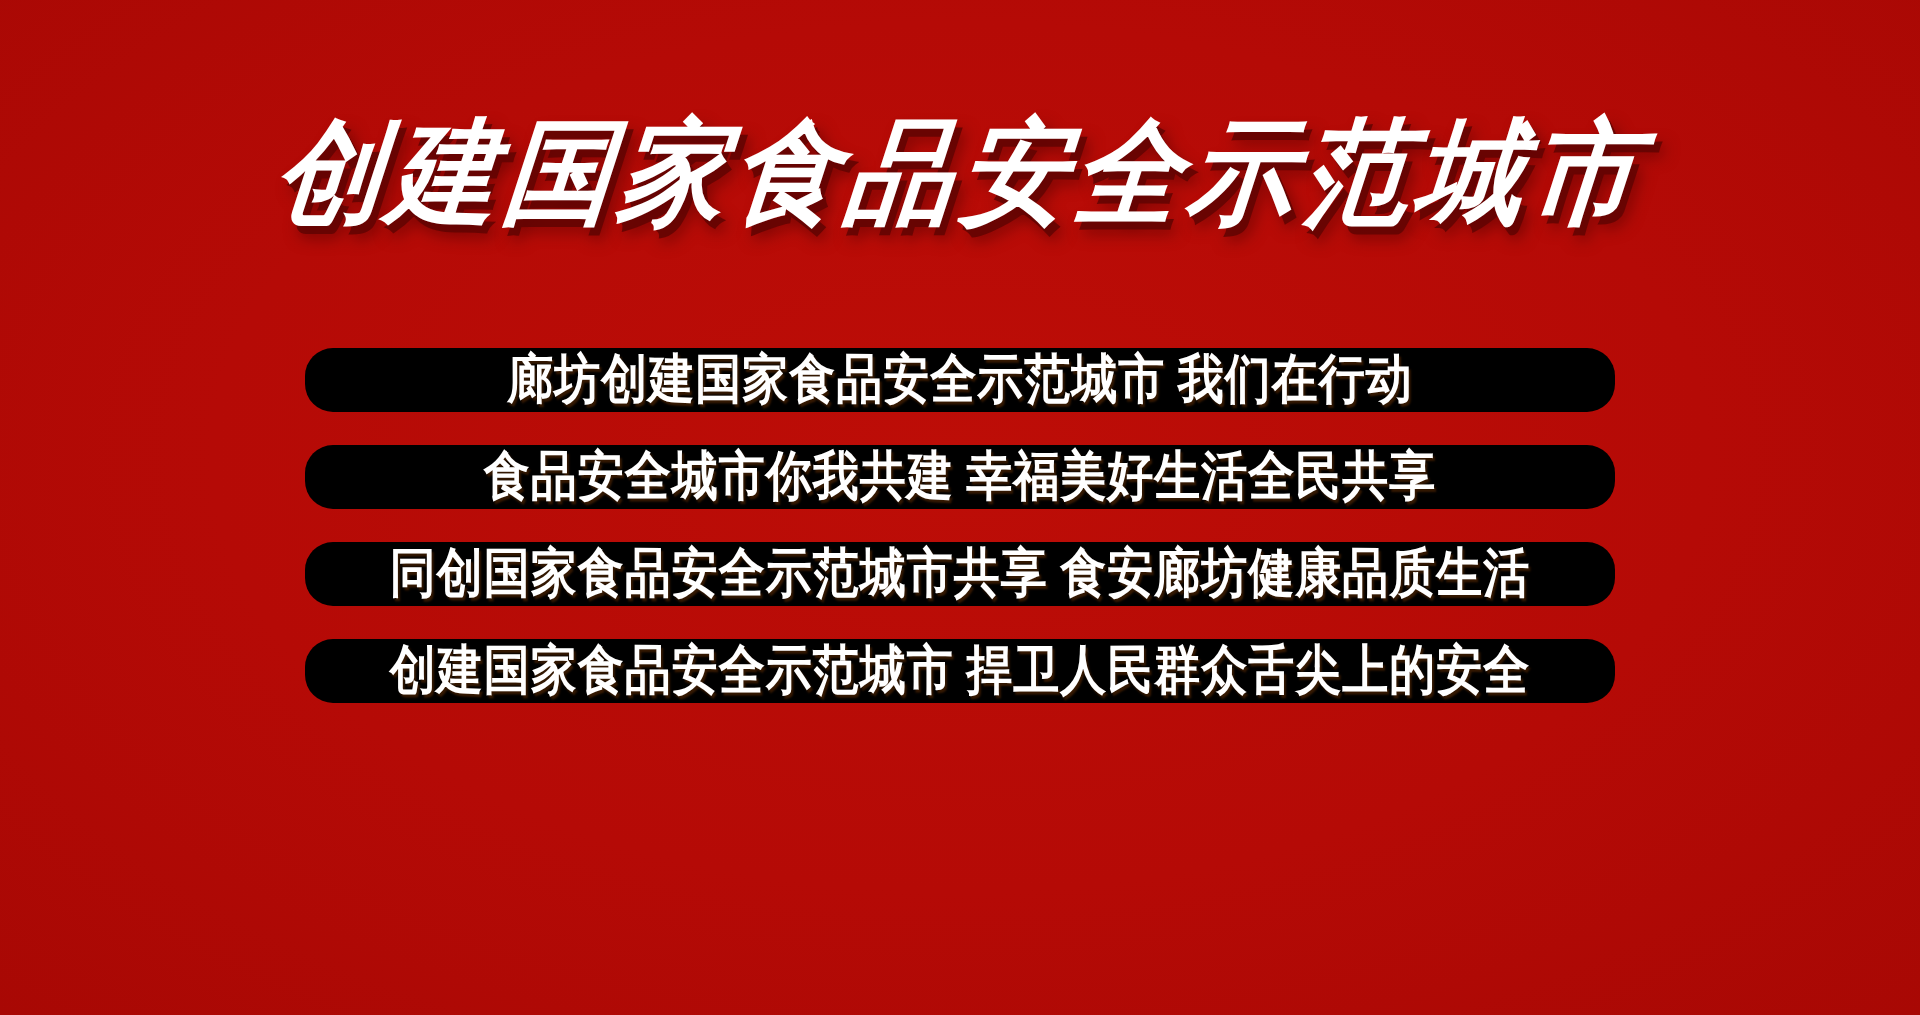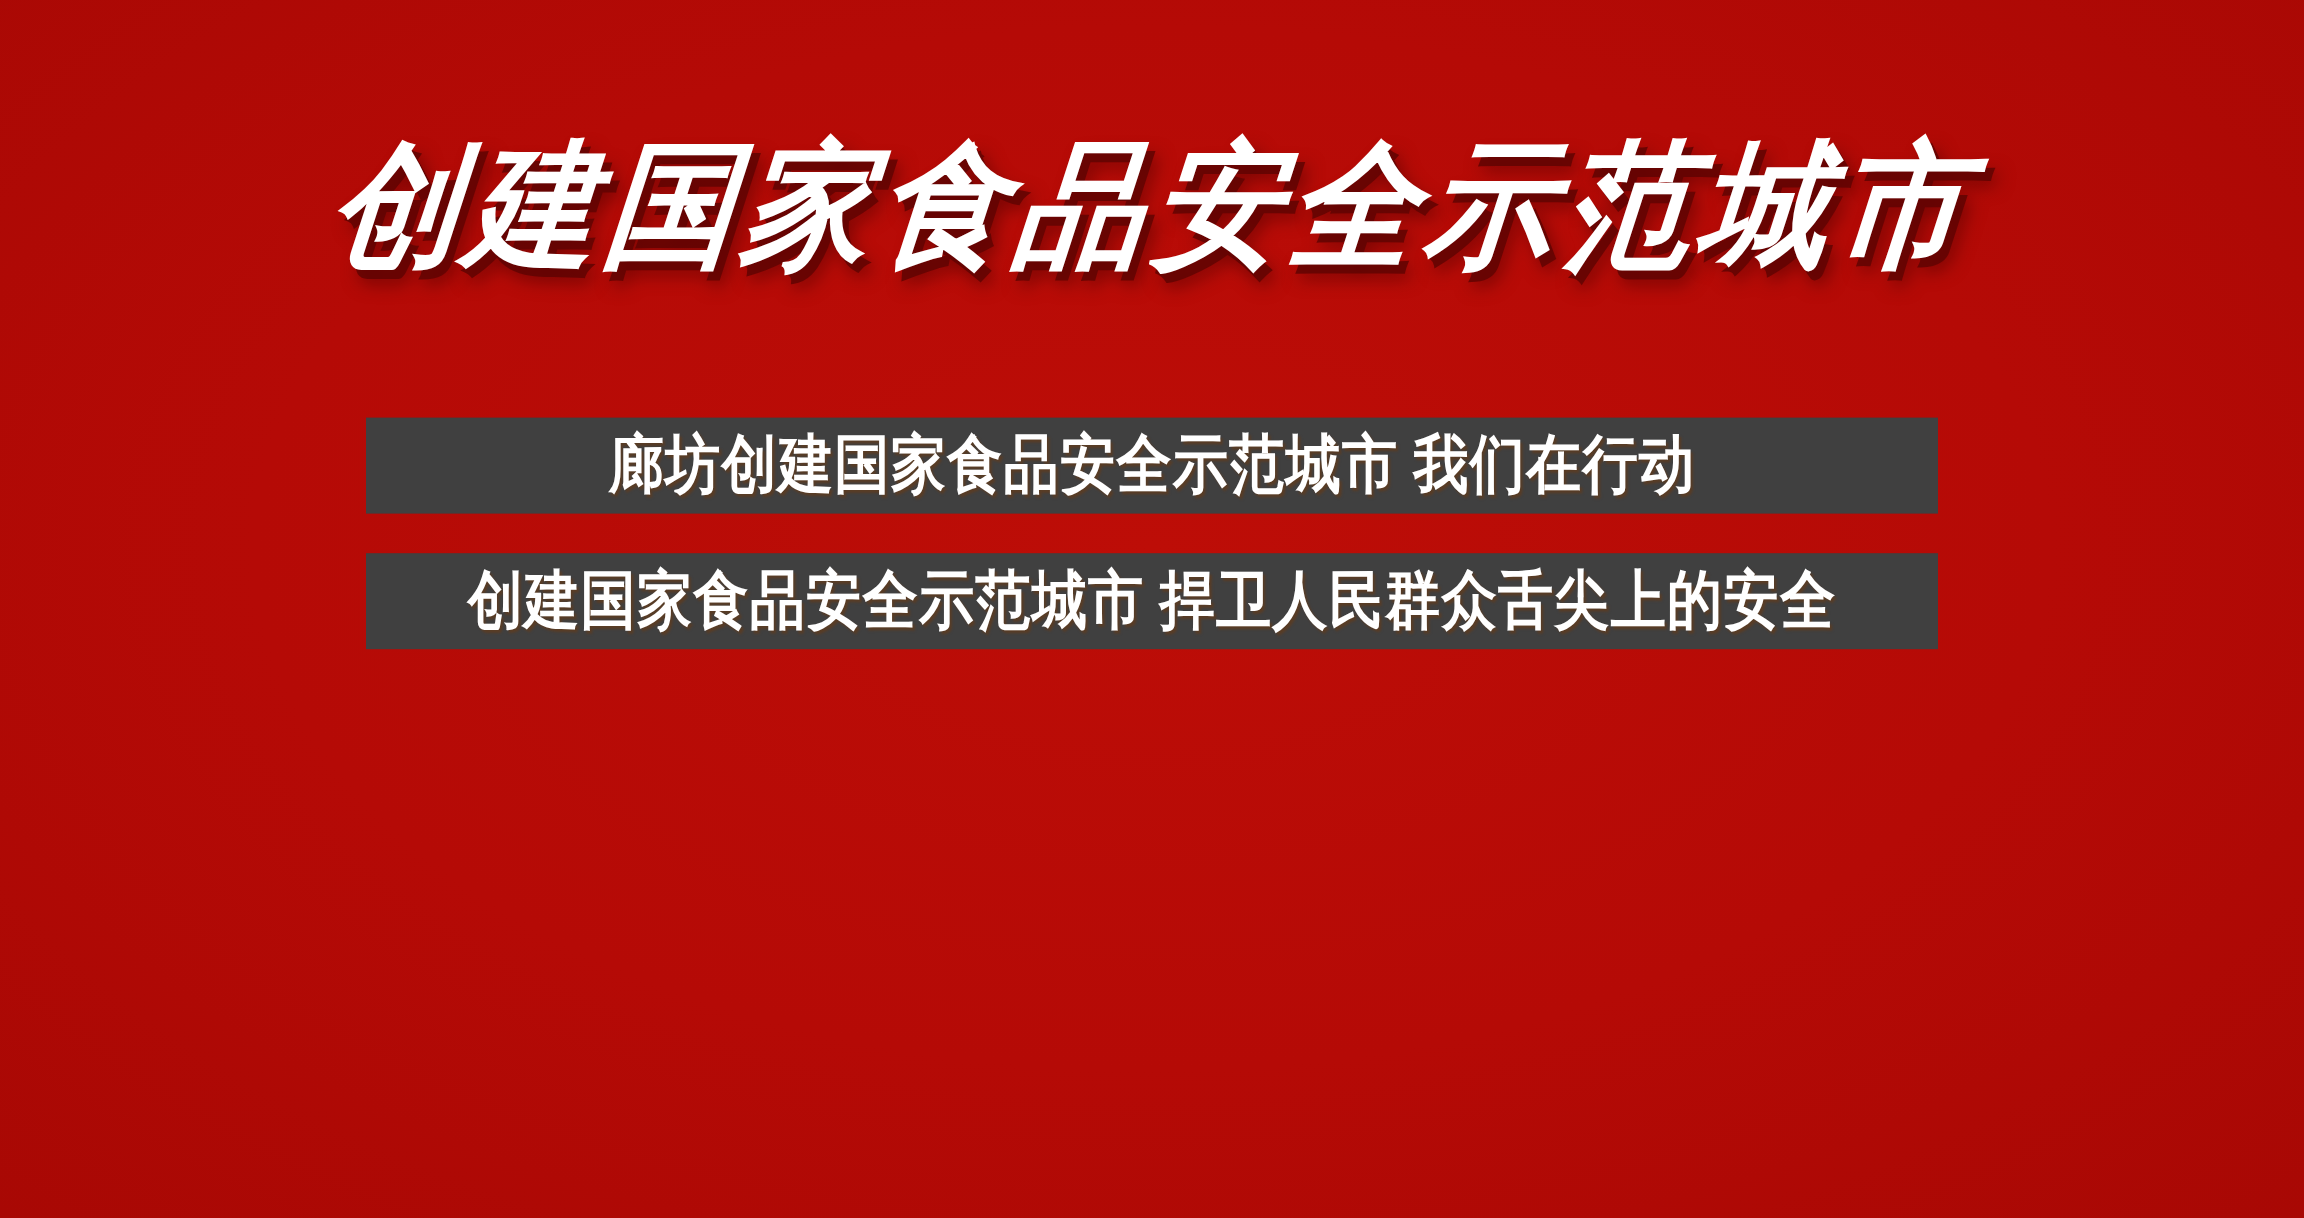--- a/index.html
+++ b/index.html
@@ -54,26 +54,27 @@
   
   #slogans {
     position: absolute;
     left: 305px;
     top: 348px;
     width: 1310px;
   }
   .slogan-bar {
     position: relative;
     width: 1310px;
-    height: 80px;
+    height: 64px;
     margin-bottom: 33px;
-    background: #404040;
+    background: #000000;
     display: flex;
     align-items: center;
     justify-content: center;
+    border-radius: 28px;
   }
   .slogan-bar:last-child { margin-bottom: 0; }
 
   .slogan-text {
     color: #ffffff;
     font-family: "Liberation Serif", "DejaVu Serif", serif;
     font-weight: 700;
     font-size: 46px;
     line-height: 1;
     white-space: nowrap;
@@ -95,21 +96,27 @@
   <div class="layer" id="title-block">
     <div id="poster-title">创建国家食品安全示范城市</div>
   </div>
 
   <div class="layer" id="slogans">
 
     <div class="slogan-bar">
       <span class="slogan-text">廊坊创建国家食品安全示范城市  我们在行动</span>
     </div>
 
+    <div class="slogan-bar">
+      <span class="slogan-text">食品安全城市你我共建  幸福美好生活全民共享</span>
+    </div>
 
+    <div class="slogan-bar">
+      <span class="slogan-text">同创国家食品安全示范城市共享 食安廊坊健康品质生活</span>
+    </div>
 
 
     <div class="slogan-bar">
       <span class="slogan-text">创建国家食品安全示范城市  捍卫人民群众舌尖上的安全</span>
     </div>
 
   </div>
 </div>
 
 </body></html>

